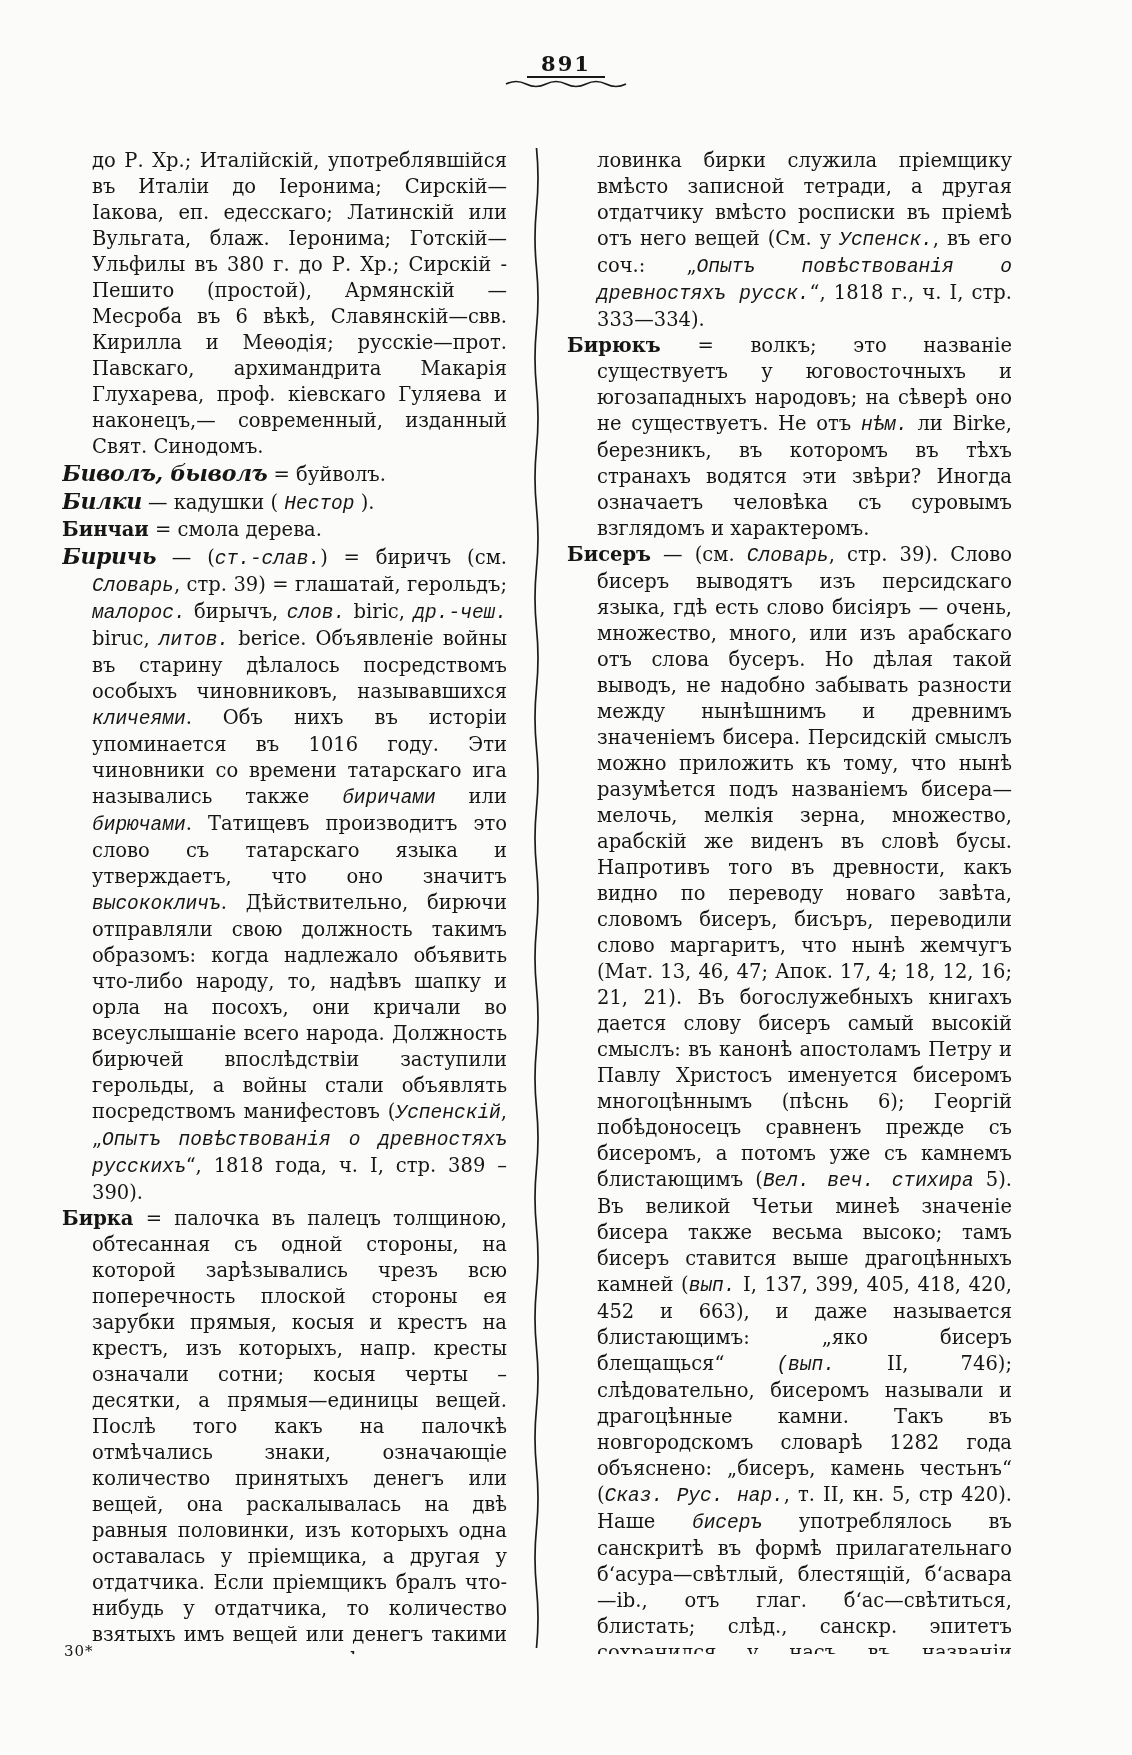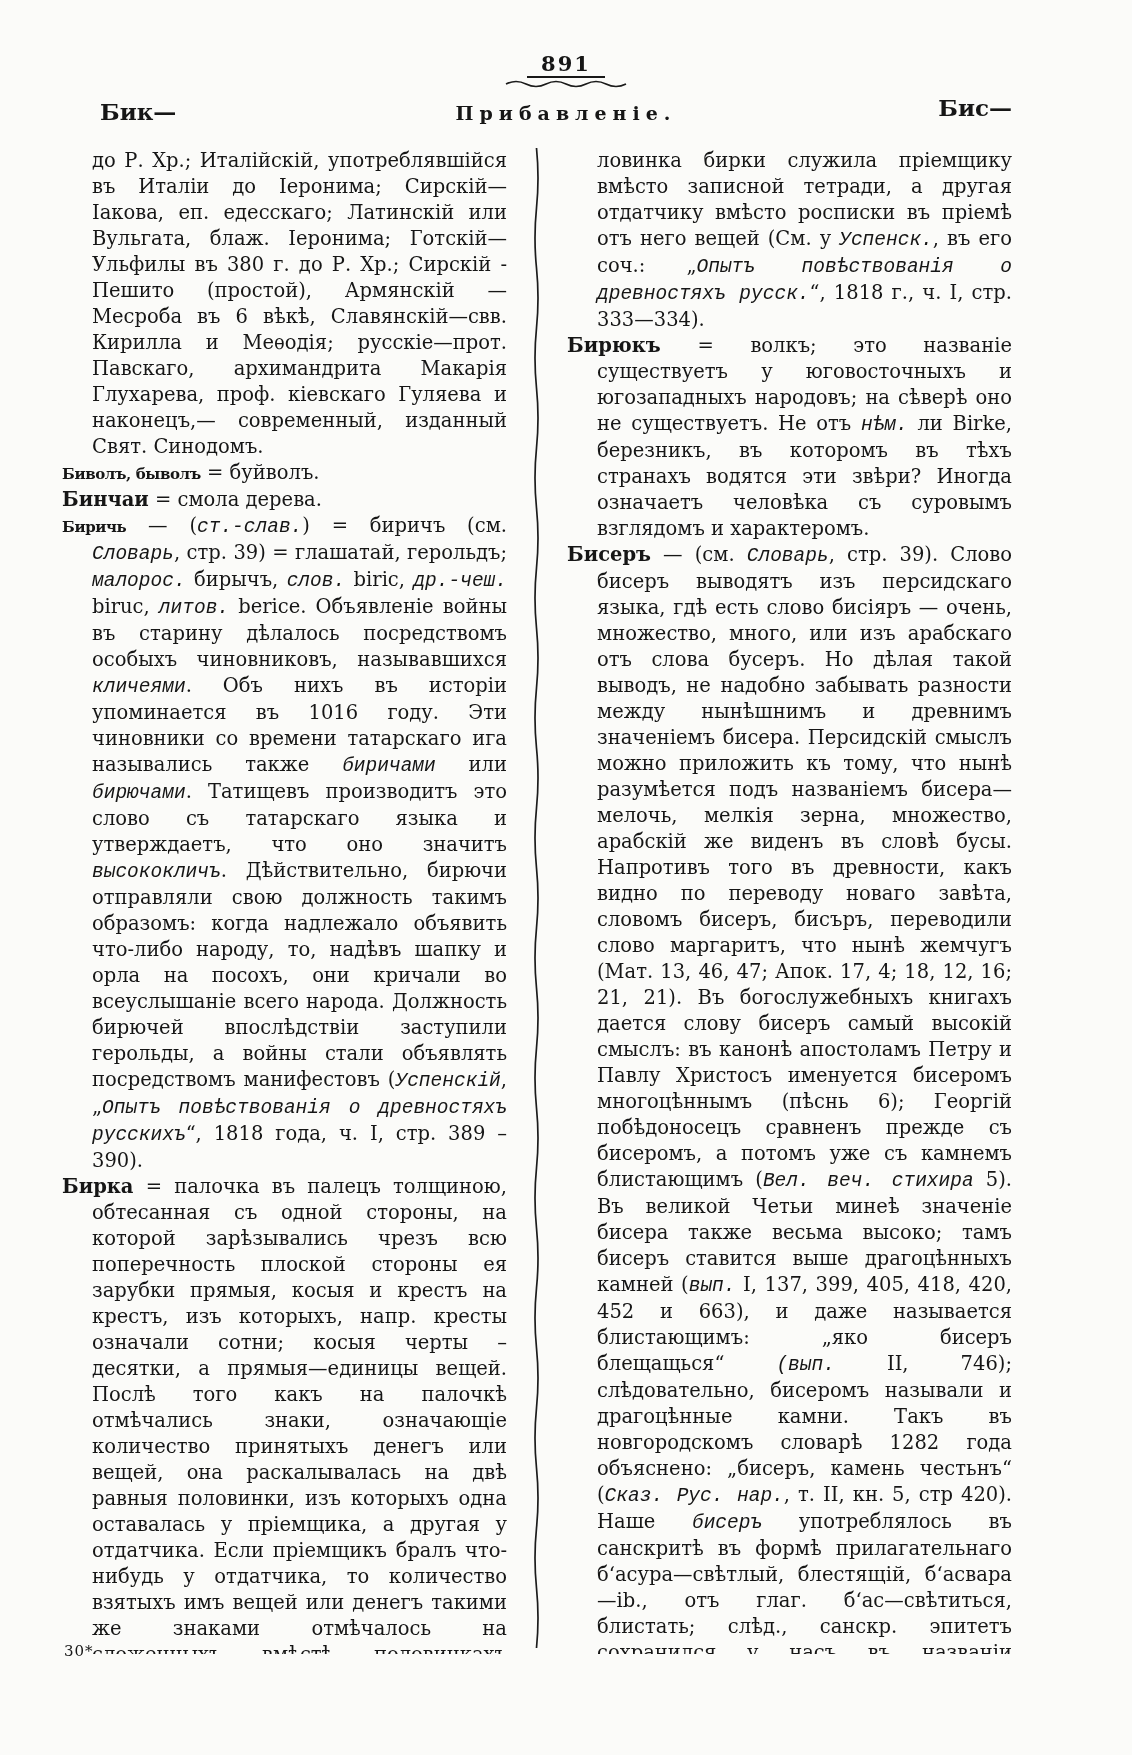--- a/index.html
+++ b/index.html
@@ -41,50 +41,46 @@
   }
   .col-left{margin-right:0;}
   .divider{
     width:60px;display:flex;justify-content:center;align-items:flex-start;
     flex:0 0 60px;
   }
   .col-right{}
   p.entry{margin:0;padding-left:30px;text-indent:-30px;}
   p.entry.cont{text-indent:0;}
   .head{font-weight:bold;}
-  .head.condensed{font-size:15px;letter-spacing:-0.4px;}
+  .head.condensed{font-size:22px;letter-spacing:-0.4px;font-style:italic;}
   .it{font-style:italic;font-family:Liberation Mono, monospace;}
   .bd{font-weight:normal;}
   .footer-mark{
     position:absolute;left:64px;top:1642px;
     font-size:15px;letter-spacing:1px;
   }
 </style>
 </head>
 <body>
 
 <div class="page">
 
   <div class="pagehead">
     <span class="pagenum">891</span>
     <svg class="wave-under" width="126" height="10" viewBox="0 0 126 10" aria-hidden="true">
       <path d="M3 5 Q13 0 23 5 T43 5 T63 5 T83 5 T103 5 T123 5" stroke="#1b1b1b" stroke-width="1.6" fill="none"></path>
     </svg>
   </div>
 
-  <div class="guide-row">
-    <span class="guide-left">Бик—</span>
-    <span class="running-title">Прибавленіе.</span>
-    <span class="guide-right">Бис—</span>
-  </div>
 
   <div class="columns">
     <div class="col col-left" id="col-left">
         <p class="entry cont"><span>до Р. Хр.; Италійскій, употреблявшійся въ Италіи до Іеронима; Сирскій—Іакова, еп. едесскаго; Латинскій или Вульгата, блаж. Іеронима; Готскій—Ульфилы въ 380 г. до Р. Хр.; Сирскій - Пешито (простой), Армянскій — Месроба въ 6 вѣкѣ, Славянскій—свв. Кирилла и Меѳодія; русскіе—прот. Павскаго, архимандрита Макарія Глухарева, проф. кіевскаго Гуляева и наконецъ,— современный, изданный Свят. Синодомъ.</span></p>
         <p class="entry"><span class="head condensed">Биволъ, быволъ</span><span> = буйволъ.</span></p>
+        <p class="entry"><span class="head condensed">Билки</span><span> — кадушки ( </span><span class="it">Нестор</span><span> ).</span></p>
         <p class="entry"><span class="head">Бинчаи</span><span> = смола дерева.</span></p>
         <p class="entry"><span class="head condensed">Биричь</span><span> — (</span><span class="it">ст.-слав.</span><span>) = </span><span class="bd">биричъ</span><span> (см. </span><span class="it">Словарь</span><span>, стр. 39) = глашатай, герольдъ; </span><span class="it">малорос.</span><span> бирычъ, </span><span class="it">слов.</span><span> biric, </span><span class="it">др.-чеш.</span><span> biruc, </span><span class="it">литов.</span><span> berice. Объявленіе войны въ старину дѣлалось посредствомъ особыхъ чиновниковъ, называвшихся </span><span class="it">кличеями</span><span>. Объ нихъ въ исторіи упоминается въ 1016 году. Эти чиновники со времени татарскаго ига назывались также </span><span class="it">биричами</span><span> или </span><span class="it">бирючами</span><span>. Татищевъ производитъ это слово съ татарскаго языка и утверждаетъ, что оно значитъ </span><span class="it">высококличъ</span><span>. Дѣйствительно, бирючи отправляли свою должность такимъ образомъ: когда надлежало объявить что-либо народу, то, надѣвъ шапку и орла на посохъ, они кричали во всеуслышаніе всего народа. Должность бирючей впослѣдствіи заступили герольды, а войны стали объявлять посредствомъ манифестовъ (</span><span class="it">Успенскій</span><span>, „</span><span class="it">Опытъ повѣствованія о древностяхъ русскихъ</span><span>“, 1818 года, ч. I, стр. 389 – 390).</span></p>
         <p class="entry"><span class="head">Бирка</span><span> = палочка въ палецъ толщиною, обтесанная съ одной стороны, на которой зарѣзывались чрезъ всю поперечность плоской стороны ея зарубки прямыя, косыя и крестъ на крестъ, изъ которыхъ, напр. кресты означали сотни; косыя черты – десятки, а прямыя—единицы вещей. Послѣ того какъ на палочкѣ отмѣчались знаки, означающіе количество принятыхъ денегъ или вещей, она раскалывалась на двѣ равныя половинки, изъ которыхъ одна оставалась у пріемщика, а другая у отдатчика. Если пріемщикъ бралъ что-нибудь у отдатчика, то количество взятыхъ имъ вещей или денегъ такими же знаками отмѣчалось на сложенныхъ вмѣстѣ половинкахъ палочки. Итакъ, одна по-</span></p>
       </div>
     <div class="divider">
       <svg width="8" height="1506" viewBox="0 0 8 1506" aria-hidden="true">
         <path d="M3.5 0 Q6.5 30 3.5 60 T3.5 120 T3.5 180 T3.5 240 T3.5 300 T3.5 360 T3.5 420 T3.5 480 T3.5 540 T3.5 600 T3.5 660 T3.5 720 T3.5 780 T3.5 840 T3.5 900 T3.5 960 T3.5 1020 T3.5 1080 T3.5 1140 T3.5 1200 T3.5 1260 T3.5 1320 T3.5 1380 T3.5 1440 T3.5 1500" stroke="#1c1c1c" stroke-width="1.7" fill="none"></path>
       </svg>
     </div>
     <div class="col col-right" id="col-right">

